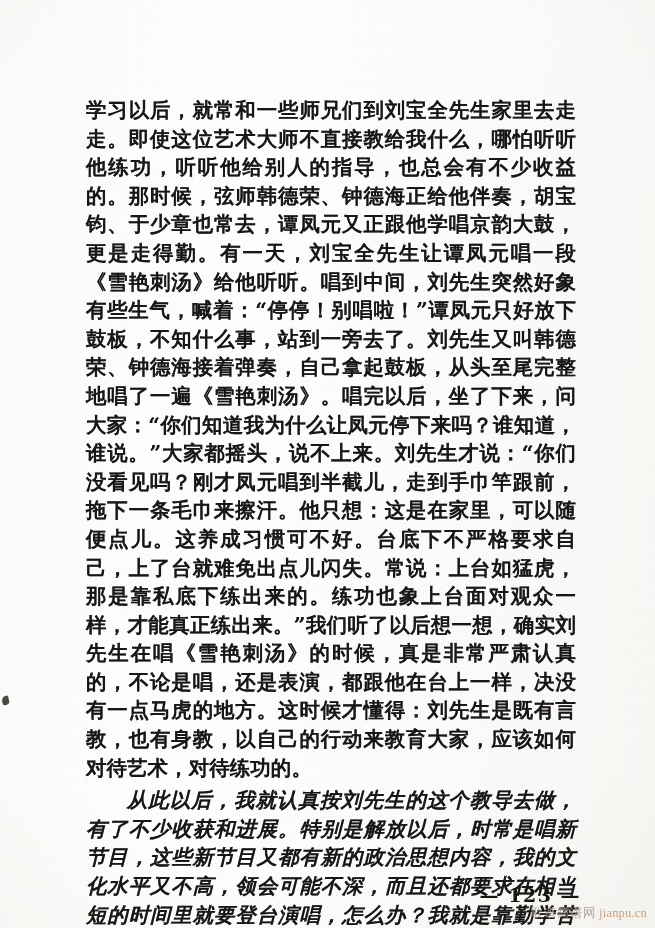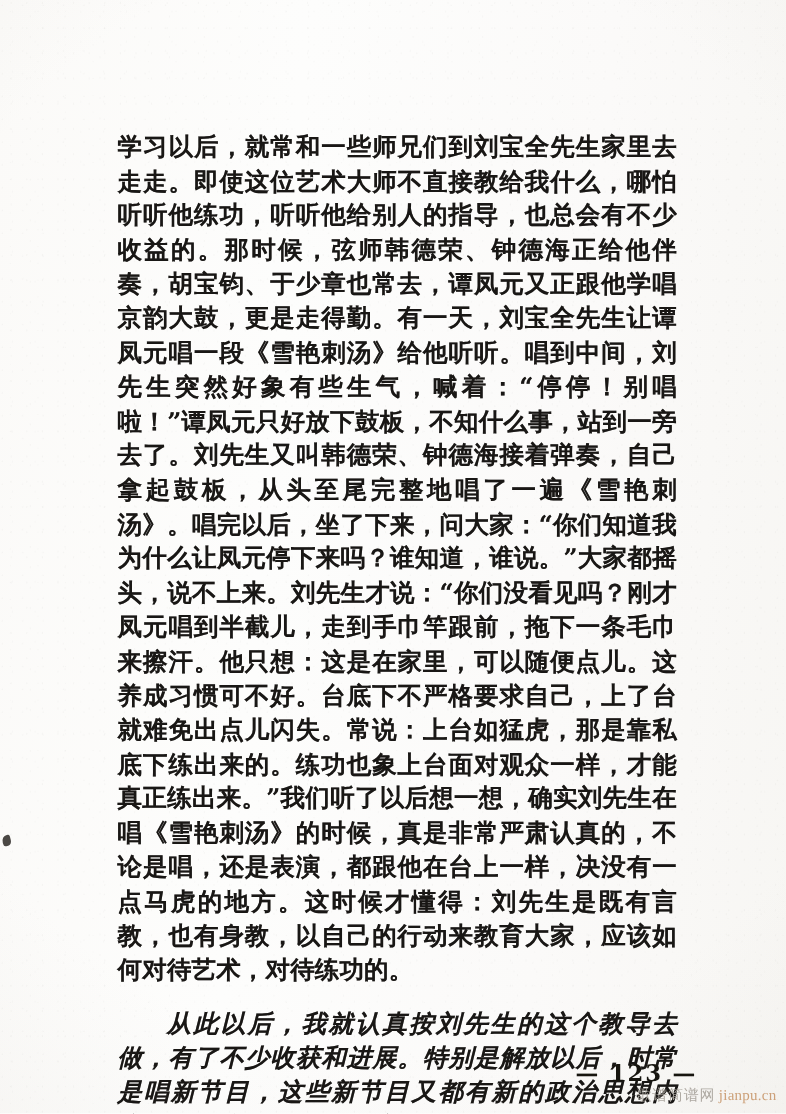--- a/index.html
+++ b/index.html
@@ -38,21 +38,21 @@
   }
 
   .text-col {
     position: absolute;
     left: 82px;
     top: 92px;
     width: 498px;
   }
 
   p.para {
-    margin: 16px;
+    margin: 4px;
     font-size: 20.4px;
     line-height: 28.6px;
     color: #191715;
     text-align: justify;
     text-justify: inter-character;
     letter-spacing: 0.15px;
     font-weight: 600;
     -webkit-font-smoothing: none;
     text-shadow: 0 0 0.35px rgba(25,23,21,0.55);
   }

